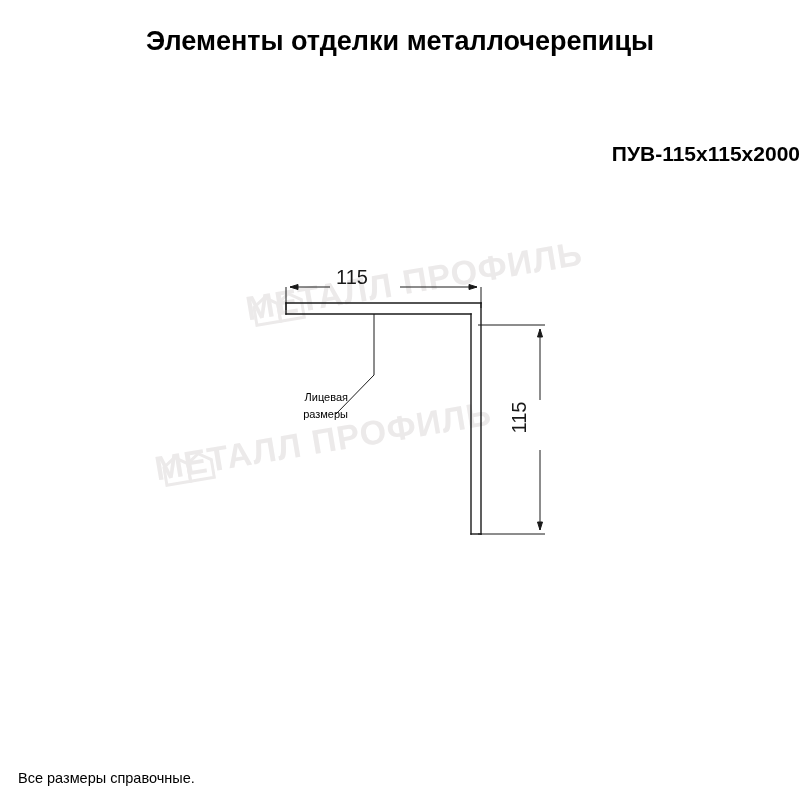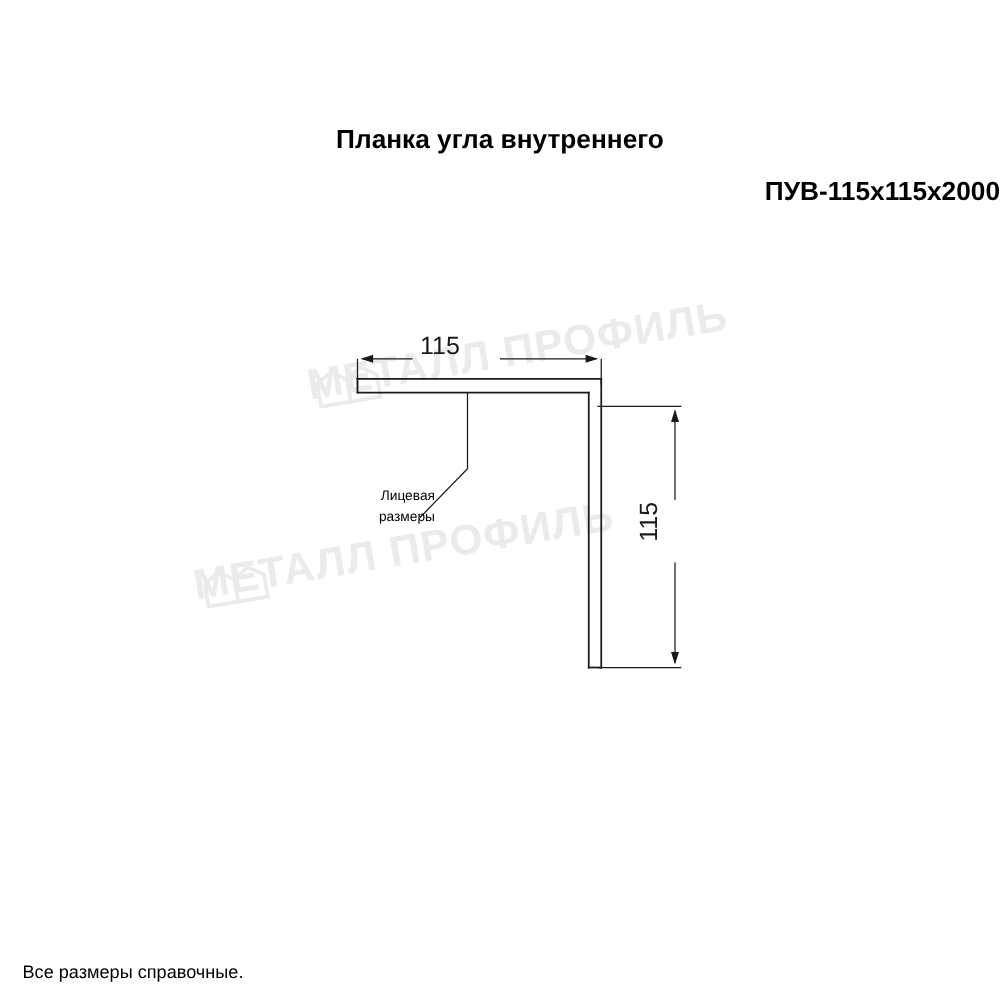--- a/index.html
+++ b/index.html
@@ -156,21 +156,21 @@
     <svg class="wm-logo wm-logo-1" viewBox="0 0 52 34">
       <path d="M2 30 L2 12 L14 4 L26 12 L26 30 Z" fill="none" stroke="#eceaea" stroke-width="3"></path>
       <path d="M26 30 L26 12 L38 4 L50 12 L50 30 Z" fill="none" stroke="#eceaea" stroke-width="3"></path>
     </svg>
     <svg class="wm-logo wm-logo-2" viewBox="0 0 52 34">
       <path d="M2 30 L2 12 L14 4 L26 12 L26 30 Z" fill="none" stroke="#eceaea" stroke-width="3"></path>
       <path d="M26 30 L26 12 L38 4 L50 12 L50 30 Z" fill="none" stroke="#eceaea" stroke-width="3"></path>
     </svg>
   </div>
 
-  <div class="title-sub">Планка угла внутреннего</div>
+  <div class="title-main">Элементы отделки металлочерепицы</div>
   <div class="title-code">ПУВ-115x115x2000</div>
 
   <svg class="drawing" viewBox="0 0 800 800">
 
     <g stroke="#1a1a1a" stroke-width="1.4" fill="none" stroke-linecap="square">
 
       <path d="M286 303 L481 303"></path>
 
       <path d="M481 303 L481 534"></path>
 

